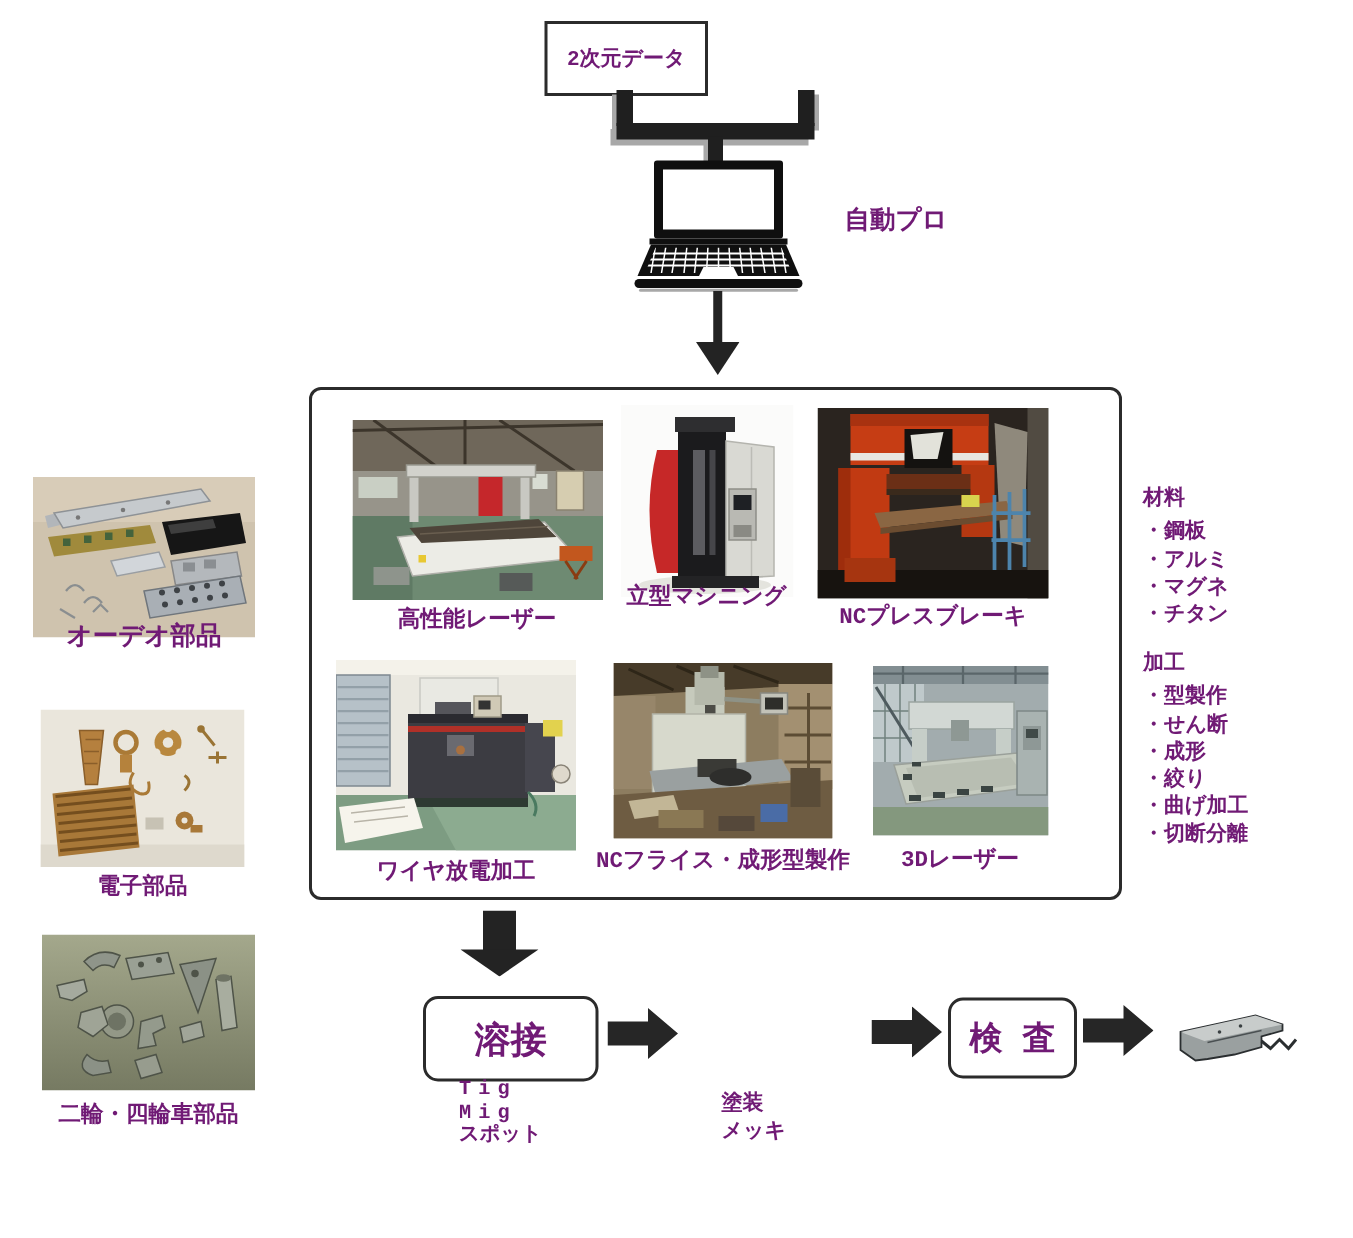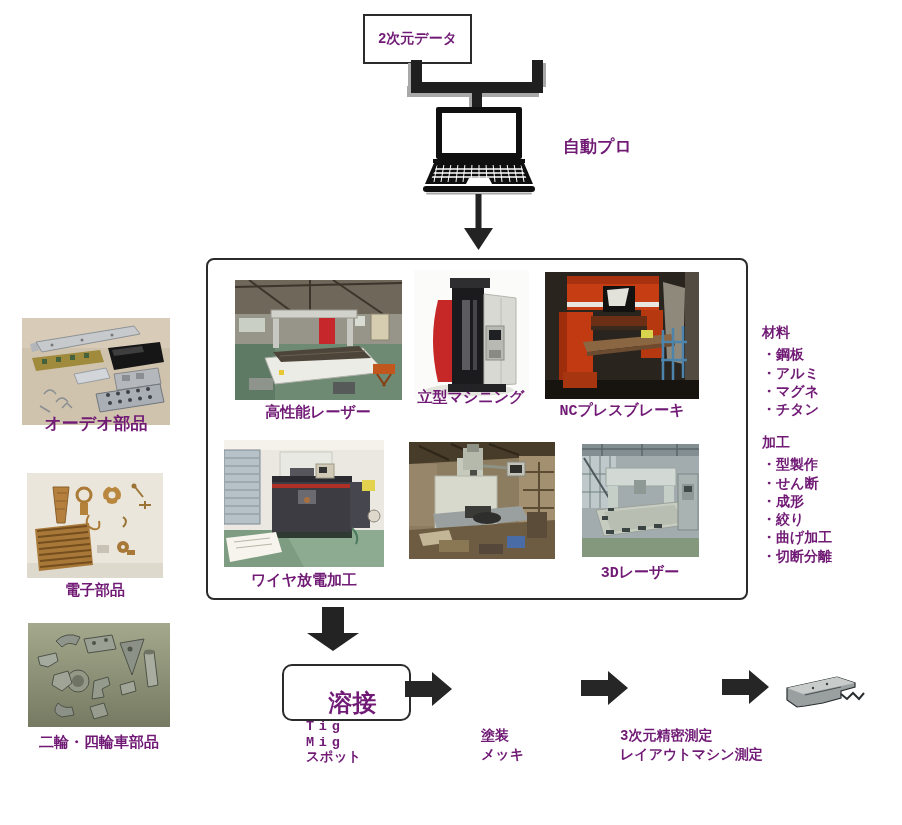--- a/index.html
+++ b/index.html
@@ -14,21 +14,21 @@
   .sh-l{box-shadow:-3px 3px 0 #a8a8a8;}
   .jp-label{position:absolute;font-weight:bold;white-space:nowrap;}
   .panel{position:absolute;border:2px solid #2b2b2b;border-radius:8px;background:#fff;}
   .photo{position:absolute;}
   .photo svg{display:block;}
   .caption{position:absolute;font-weight:bold;font-size:15px;text-align:center;
            white-space:nowrap;transform:translateX(-50%);}
   .sidelist{position:absolute;font-weight:bold;font-size:14px;line-height:18.3px;}
   .sidelist .list-items{margin-top:4px;}
   .stepbox{position:absolute;border:2px solid #2b2b2b;border-radius:10px;background:#fff;
-           display:flex;align-items:flex-end;justify-content:center;font-weight:bold;padding-left:12px;}
+           display:flex;align-items:center;justify-content:center;font-weight:bold;}
   .details{position:absolute;font-weight:bold;font-size:14px;line-height:18.5px;white-space:nowrap;}
   .details1{font-size:13.5px;line-height:15.5px;}
   .ls{letter-spacing:0.35em;}
   .arrow svg{display:block;}
 </style>
 </head>
 <body>
 
 <div id="canvas">
 
@@ -277,20 +277,21 @@
         <rect x="100" y="40" width="12" height="16" fill="#8e9896"></rect>
         <rect x="102" y="42" width="8" height="6" fill="#404a48"></rect>
         <rect y="94" width="117" height="19" fill="#84987e"></rect>
       </svg>
     </div>
 
     <div class="caption" style="left:110px;top:143px">高性能レーザー</div>
     <div class="caption" style="left:263px;top:128px">立型マシニング</div>
     <div class="caption" style="left:414px;top:141px">NCプレスブレーキ</div>
     <div class="caption" style="left:96px;top:311px">ワイヤ放電加工</div>
+    <div class="caption" style="left:274px;top:304px">NCフライス・成形型製作</div>
     <div class="caption" style="left:432px;top:303px">3Dレーザー</div>
   </div>
 
   <div class="sidelist" style="left:762px;top:434px">
     <div>加工</div>
     <div class="list-items">
       <div>・型製作</div>
       <div>・せん断</div>
       <div>・成形</div>
       <div>・絞り</div>
@@ -443,20 +444,23 @@
     </svg>
   </div>
 
 
   <div class="arrow abs" style="left:581px;top:671px">
     <svg width="47" height="34" viewBox="0 0 47 34">
       <polygon points="0,9 27,9 27,0 47,17 27,34 27,25 0,25" fill="#262626"></polygon>
     </svg>
   </div>
 
+  <div class="stepbox" style="left:632px;top:665px;width:82px;height:50px;font-size:22px">
+    <span>検 査</span>
+  </div>
 
   <div class="arrow abs" style="left:722px;top:670px">
     <svg width="47" height="34" viewBox="0 0 47 34">
       <polygon points="0,9 27,9 27,0 47,17 27,34 27,25 0,25" fill="#262626"></polygon>
     </svg>
   </div>
 
   <div class="photo" style="left:783px;top:674px">
     <svg width="85" height="40" viewBox="0 0 85 40">
       <path d="M4,14 L54,3 L72,9 L72,13 L58,17 L58,24 L40,29 L22,32 L14,33 L4,26 Z" fill="#9aa0a0" stroke="#2a2e30" stroke-width="1.2"></path>
@@ -472,18 +476,14 @@
     <div class="ls">Tig</div>
     <div class="ls">Mig</div>
     <div>スポット</div>
   </div>
 
   <div class="details" style="left:481px;top:727px">
     <div>塗装</div>
     <div>メッキ</div>
   </div>
 
-  <div class="details" style="left:620px;top:727px">
-    <div>3次元精密測定</div>
-    <div>レイアウトマシン測定</div>
-  </div>
 
 </div>
 
 </body></html>

